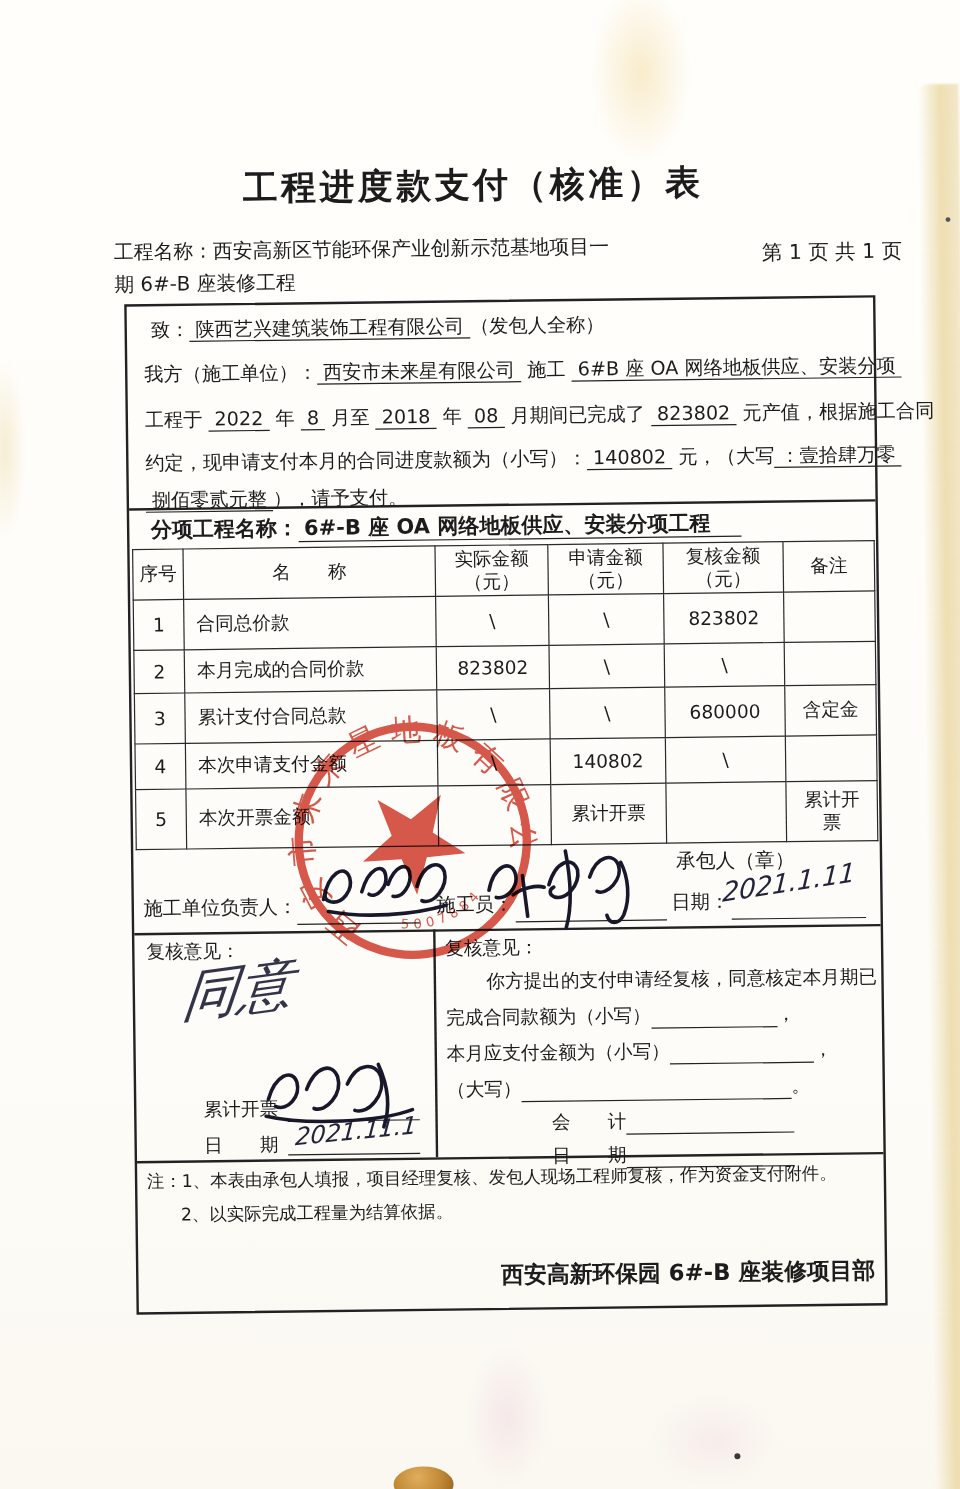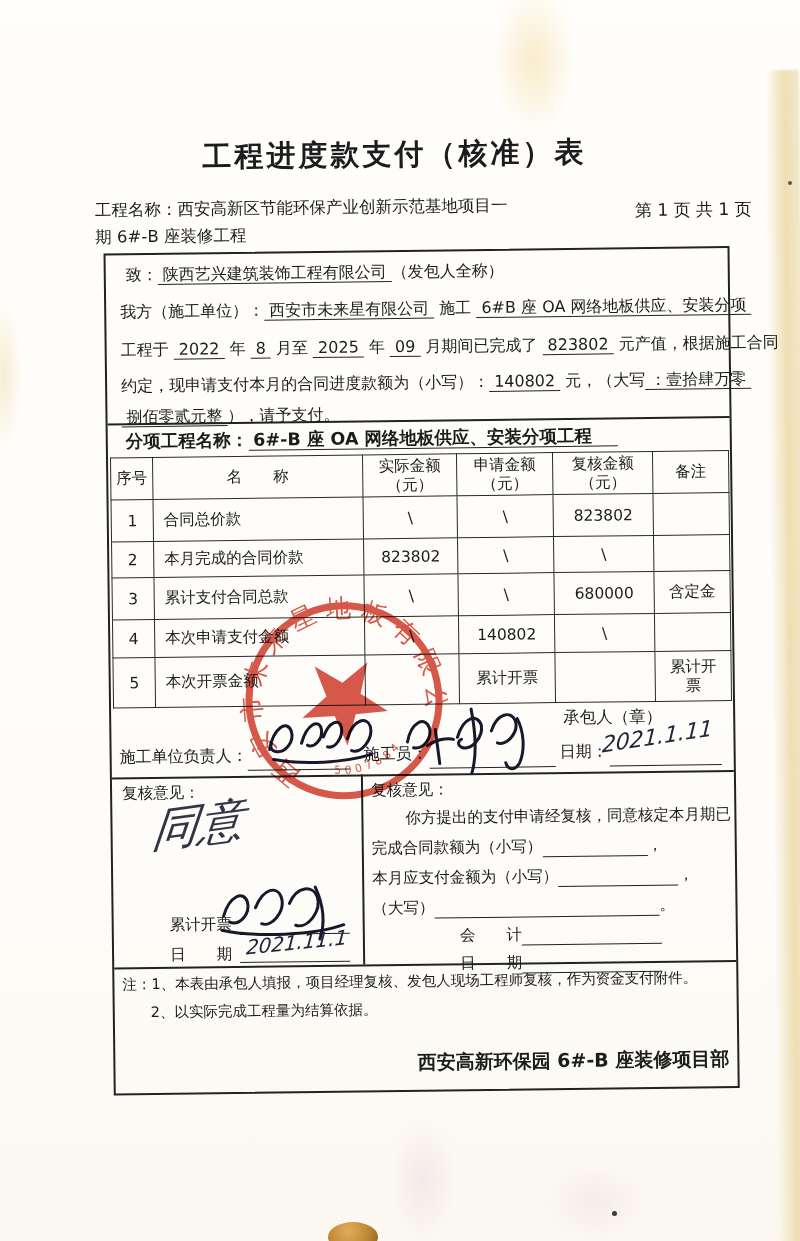--- a/index.html
+++ b/index.html
@@ -98,21 +98,21 @@
   <div class="abs" id="outer-box">
 
     <div class="letter">
       <div class="ln" style="top:10px;left:20px;">
         <span>致：</span><span class="u">陕西艺兴建筑装饰工程有限公司</span><span>（发包人全称）</span>
       </div>
       <div class="ln" style="top:47px;">
         <span>我方（施工单位）：</span><span class="u">西安市未来星有限公司</span><span> 施工 </span><span class="u">6#B 座 OA 网络地板供应、安装分项</span>
       </div>
       <div class="ln" style="top:85px;">
-        <span>工程于</span> <span class="u">2022</span> <span>年</span> <span class="u">8</span> <span>月至</span> <span class="u">2025</span> <span>年</span> <span class="u">09</span> <span>月期间已完成了</span> <span class="u">823802</span> <span>元产值，根据施工合同</span>
+        <span>工程于</span> <span class="u">2022</span> <span>年</span> <span class="u">8</span> <span>月至</span> <span class="u">2018</span> <span>年</span> <span class="u">08</span> <span>月期间已完成了</span> <span class="u">823802</span> <span>元产值，根据施工合同</span>
       </div>
       <div class="ln" style="top:121px;">
         <span>约定，现申请支付本月的合同进度款额为（小写）：</span><span class="u">140802</span> <span>元，（大写</span><span class="u">：壹拾肆万零</span>
       </div>
       <div class="ln" style="top:152px;">
         <span class="u">捌佰零贰元整</span><span>），请予支付。</span>
       </div>
     </div>
 
     <div class="abs" id="section-line">

